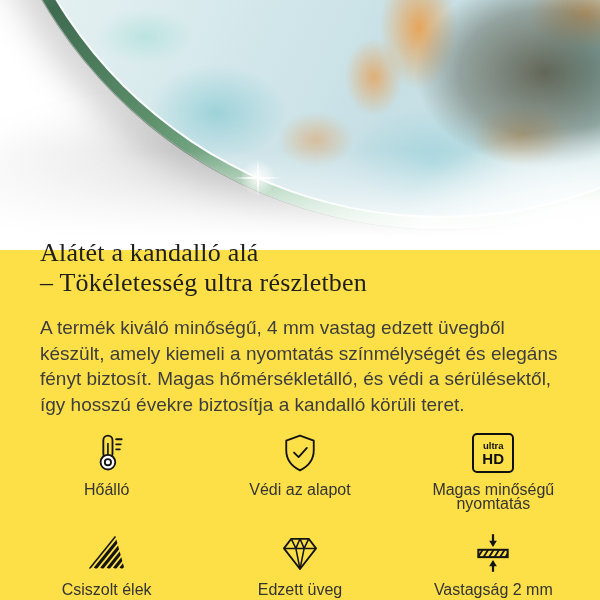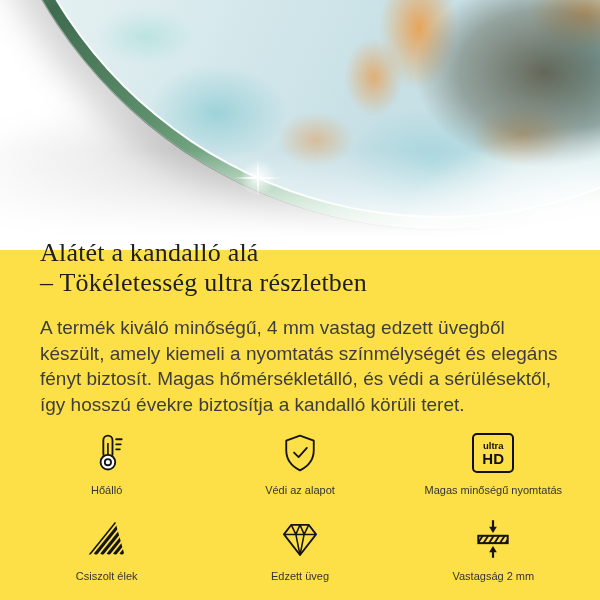--- a/index.html
+++ b/index.html
@@ -66,21 +66,21 @@
   }
 
   
   .features{
     margin:14px -30px 0 -30px;
     display:grid;grid-template-columns:1fr 1fr 1fr;row-gap:20px;
   }
   .feature{display:flex;flex-direction:column;align-items:center;}
   .icon-box{height:44px;display:flex;align-items:center;justify-content:center;}
   .ficon{width:44px;height:44px;stroke:#141414;fill:none;stroke-width:2;}
-  .flabel{margin-top:8px;font-size:11px;color:#333;line-height:14px;text-align:center;}
+  .flabel{margin-top:8px;font-size:16px;color:#333;line-height:14px;text-align:center;}
   .uhd-box{
     width:38px;height:36px;border:2.5px solid #101010;border-radius:5px;
     display:flex;flex-direction:column;align-items:center;justify-content:center;
     color:#101010;
   }
   .uhd-top{font-size:9.5px;font-weight:700;line-height:10px;}
   .uhd-bottom{font-size:15px;font-weight:800;line-height:15px;letter-spacing:0.3px;}
 </style>
 </head>
 <body>

